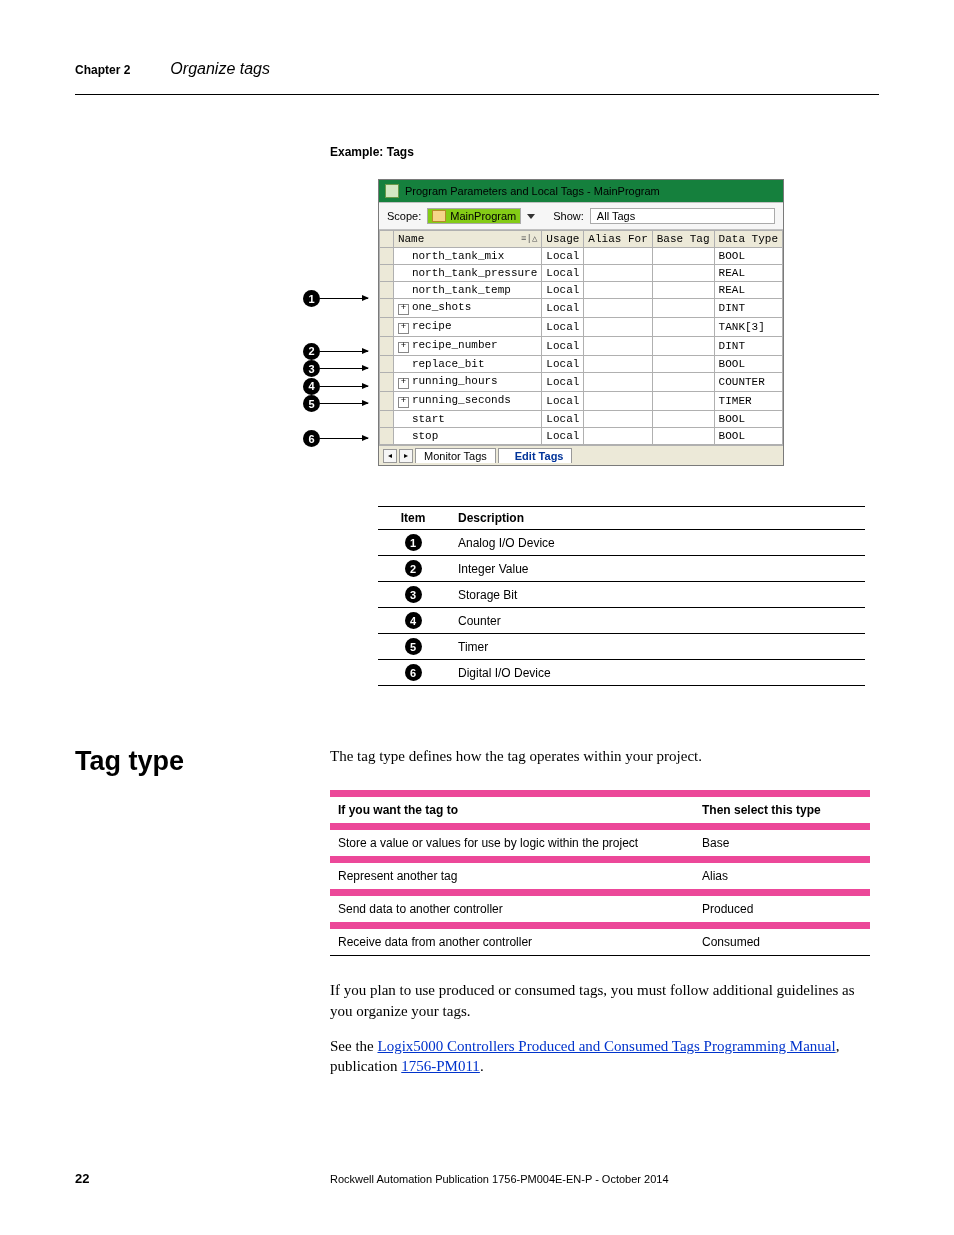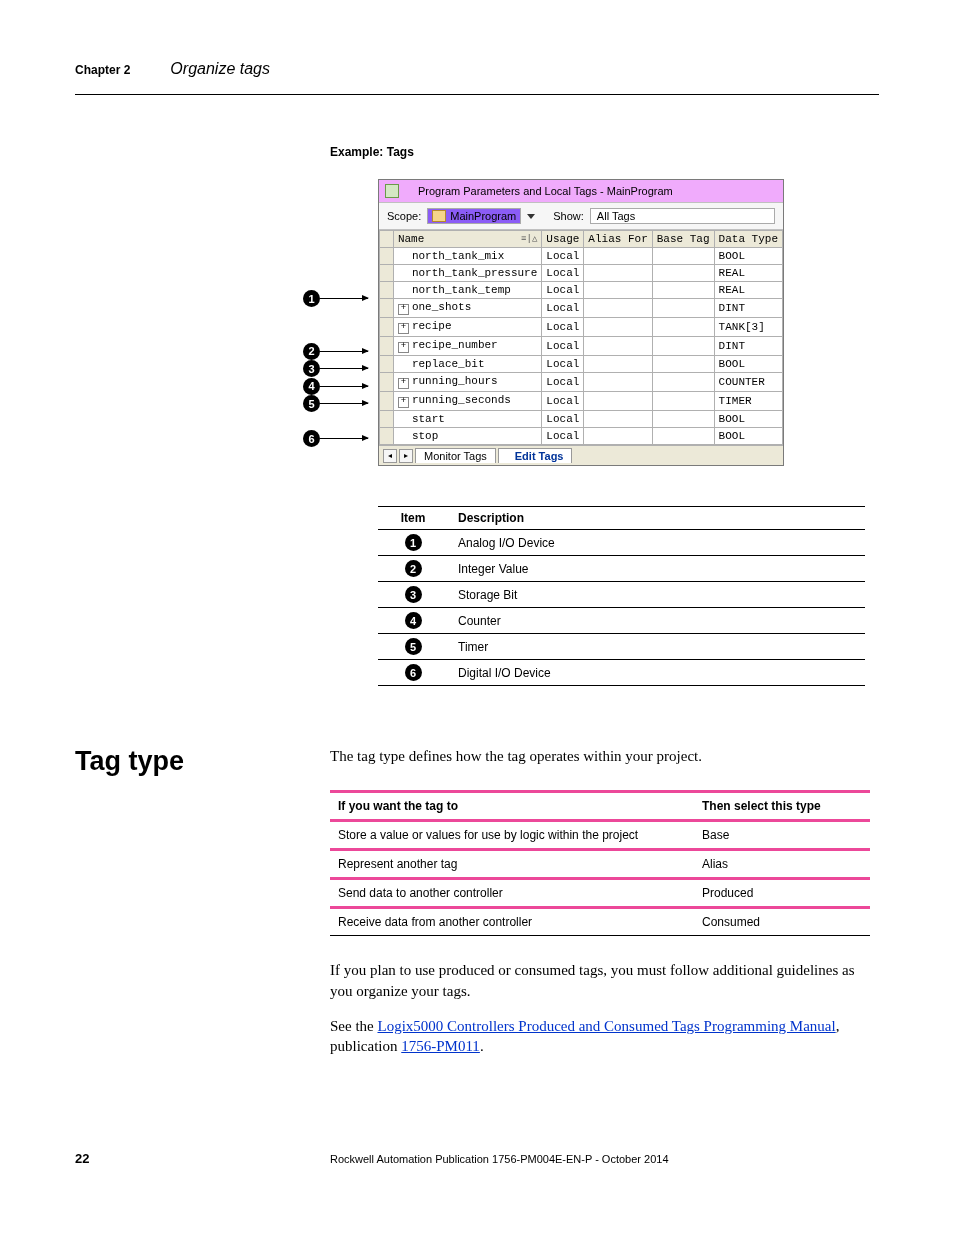--- a/index.html
+++ b/index.html
@@ -44,43 +44,43 @@
     margin-left: 48px;
   }
   .win {
     border: 1px solid #7a7a7a;
     width: 404px;
     background: #fff;
     font-family: Tahoma, Arial, sans-serif;
     font-size: 11px;
   }
   .win-title {
-    background: #f0abfc;
+    background: #15803d;
     padding: 4px 6px;
     display: flex;
     align-items: center;
-    gap: 19px;
+    gap: 6px;
     border-bottom: 1px solid #c0c0c0;
   }
   .win-title-text { color: #000; }
   .win-toolbar {
     padding: 5px 8px;
     display: flex;
     align-items: center;
     gap: 6px;
     border-bottom: 1px solid #c0c0c0;
     background: #f6f6f6;
   }
   .scope-val {
     display: inline-flex;
     align-items: center;
     gap: 4px;
     border: 1px solid #aaa;
     padding: 1px 4px;
-    background: #8b5cf6;
+    background: #84cc16;
   }
   .caret-down {
     width: 0; height: 0;
     border-left: 4px solid transparent;
     border-right: 4px solid transparent;
     border-top: 5px solid #333;
     display: inline-block;
   }
   .show-val {
     border: 1px solid #aaa;
@@ -224,21 +224,21 @@
     line-height: 1.35;
   }
   .body-block { width: 540px; }
   .type-table {
     border-collapse: collapse;
     width: 540px;
     margin-top: 24px;
     font-size: 12px;
   }
   .type-table th, .type-table td {
-    border-top: 3px solid #ec4899;
+    border-top: 7px solid #ec4899;
     border-bottom: 1px solid #000;
     padding: 6px 8px;
     text-align: left;
   }
   .type-table th { font-weight: bold; }
   a.doc-link { color: #0033cc; text-decoration: underline; }
   .footer {
     margin-top: 80px;
     display: flex;
     align-items: baseline;

